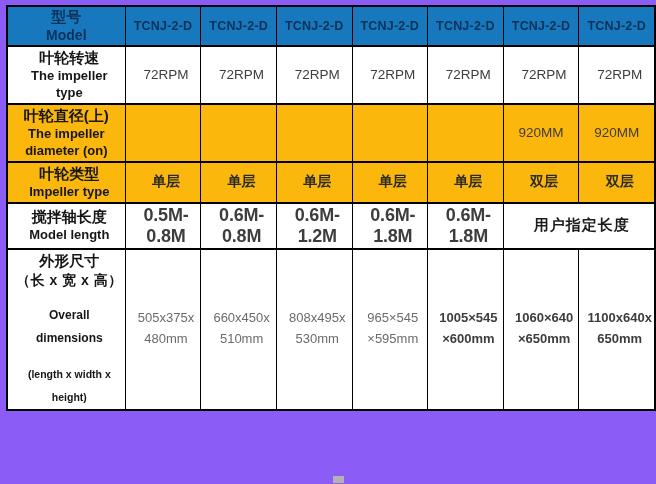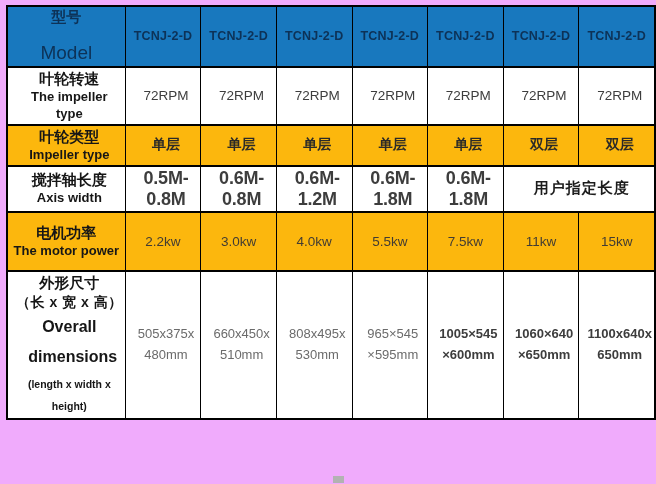--- a/index.html
+++ b/index.html
@@ -1,45 +1,45 @@
 <!DOCTYPE html>
 <html><head>
 <meta charset="utf-8">
 <style>
   html,body{margin:0;padding:0;background:#ffffff;}
   .canvas{
-    position:relative;width:656px;height:484px;background:#f0abfc;overflow:hidden;
+    position:relative;width:656px;height:484px;background:#8b5cf6;overflow:hidden;
     font-family:"Liberation Sans","DejaVu Sans",sans-serif;
   }
   table.spec{
     position:absolute;left:6px;top:5px;
     border-collapse:collapse;table-layout:fixed;
     border:2px solid #000;
   }
   table.spec td{
     border:1px solid #000;
     border-top-width:2px;border-bottom-width:2px;
     vertical-align:middle;text-align:center;
     padding:1px 2px;overflow:hidden;
   }
   col.c-label{width:100px;}
   col.c-val{width:76px;}
   
   tr.row-header td{background:#1878be;color:#0d3257;}
   .hdr-zh{font-size:15px;font-weight:bold;line-height:1.25;display:block;}
-  .hdr-en{font-size:19px;font-weight:normal;line-height:1.2;display:block;margin-top:15px;}
+  .hdr-en{font-size:14px;font-weight:bold;line-height:1.2;display:block;}
   .model-cell{font-size:12.5px;font-weight:bold;letter-spacing:0.2px;}
   
   tr.row-white td{background:#ffffff;padding-left:8px;}
   tr.row-yellow td{background:#fcb70d;}
   
   .lbl-zh{display:block;font-size:15px;font-weight:bold;color:#161616;line-height:1.35;}
   .lbl-zh-nowrap{white-space:nowrap;font-size:14px;letter-spacing:0.5px;}
   .lbl-en{display:block;font-size:13px;font-weight:bold;color:#161616;line-height:1.3;}
-  .lbl-en-small{display:block;font-size:16px;font-weight:bold;color:#161616;line-height:1.9;width:82px;margin:0 auto;}
+  .lbl-en-small{display:block;font-size:12px;font-weight:bold;color:#161616;line-height:1.9;width:82px;margin:14px auto;}
   .lbl-en-tiny{display:block;font-size:10.5px;font-weight:bold;color:#161616;line-height:2.1;width:96px;margin:0 auto;}
   
   .val{font-size:13.5px;font-weight:normal;color:#3d3d3d;}
   tr.row-yellow .val{color:#423c33;}
   .val-cn{font-size:14px;font-weight:bold;color:#2a2a28;}
   .val-axis{font-size:18px;font-weight:bold;color:#3d3d3d;letter-spacing:-0.2px;}
   .val-merged{font-size:15px;font-weight:bold;color:#1c1c1c;letter-spacing:1px;}
   .dim-light{font-size:13px;font-weight:normal;color:#6b6b6b;line-height:1.6;}
   .dim-bold{font-size:13px;font-weight:bold;color:#3d3d3d;line-height:1.6;}
   
@@ -94,62 +94,62 @@
       </td>
       <td class="val">72RPM</td>
       <td class="val">72RPM</td>
       <td class="val">72RPM</td>
       <td class="val">72RPM</td>
       <td class="val">72RPM</td>
       <td class="val">72RPM</td>
       <td class="val">72RPM</td>
     </tr>
 
+    <tr class="row-yellow r-diam-on">
+      <td>
+        <span class="lbl-zh">叶轮直径(上)</span>
+        <span class="lbl-en">The impeller diameter (on)</span>
+      </td>
+      <td class="val"></td>
+      <td class="val"></td>
+      <td class="val"></td>
+      <td class="val"></td>
+      <td class="val"></td>
+      <td class="val">920MM</td>
+      <td class="val">920MM</td>
+    </tr>
 
 
     <tr class="row-yellow r-type">
       <td>
         <span class="lbl-zh">叶轮类型</span>
         <span class="lbl-en">Impeller type</span>
       </td>
       <td class="val-cn">单层</td>
       <td class="val-cn">单层</td>
       <td class="val-cn">单层</td>
       <td class="val-cn">单层</td>
       <td class="val-cn">单层</td>
       <td class="val-cn">双层</td>
       <td class="val-cn">双层</td>
     </tr>
 
     <tr class="row-white r-axis">
       <td>
         <span class="lbl-zh">搅拌轴长度</span>
-        <span class="lbl-en">Axis width</span>
+        <span class="lbl-en">Model length</span>
       </td>
       <td class="val-axis">0.5M-0.8M</td>
       <td class="val-axis">0.6M-0.8M</td>
       <td class="val-axis">0.6M-1.2M</td>
       <td class="val-axis">0.6M-1.8M</td>
       <td class="val-axis">0.6M-1.8M</td>
       <td class="val-merged" colspan="2">用户指定长度</td>
     </tr>
 
-    <tr class="row-yellow r-power">
-      <td>
-        <span class="lbl-zh">电机功率</span>
-        <span class="lbl-en">The motor power</span>
-      </td>
-      <td class="val">2.2kw</td>
-      <td class="val">3.0kw</td>
-      <td class="val">4.0kw</td>
-      <td class="val">5.5kw</td>
-      <td class="val">7.5kw</td>
-      <td class="val">11kw</td>
-      <td class="val">15kw</td>
-    </tr>
 
     <tr class="row-white r-dims">
       <td>
         <span class="lbl-zh">外形尺寸</span>
         <span class="lbl-zh lbl-zh-nowrap">（长 x 宽 x 高）</span>
         <span class="lbl-en-small">Overall dimensions</span>
         <span class="lbl-en-tiny">(length x width x height)</span>
       </td>
       <td class="dim-light">505x375x 480mm</td>
       <td class="dim-light">660x450x 510mm</td>

